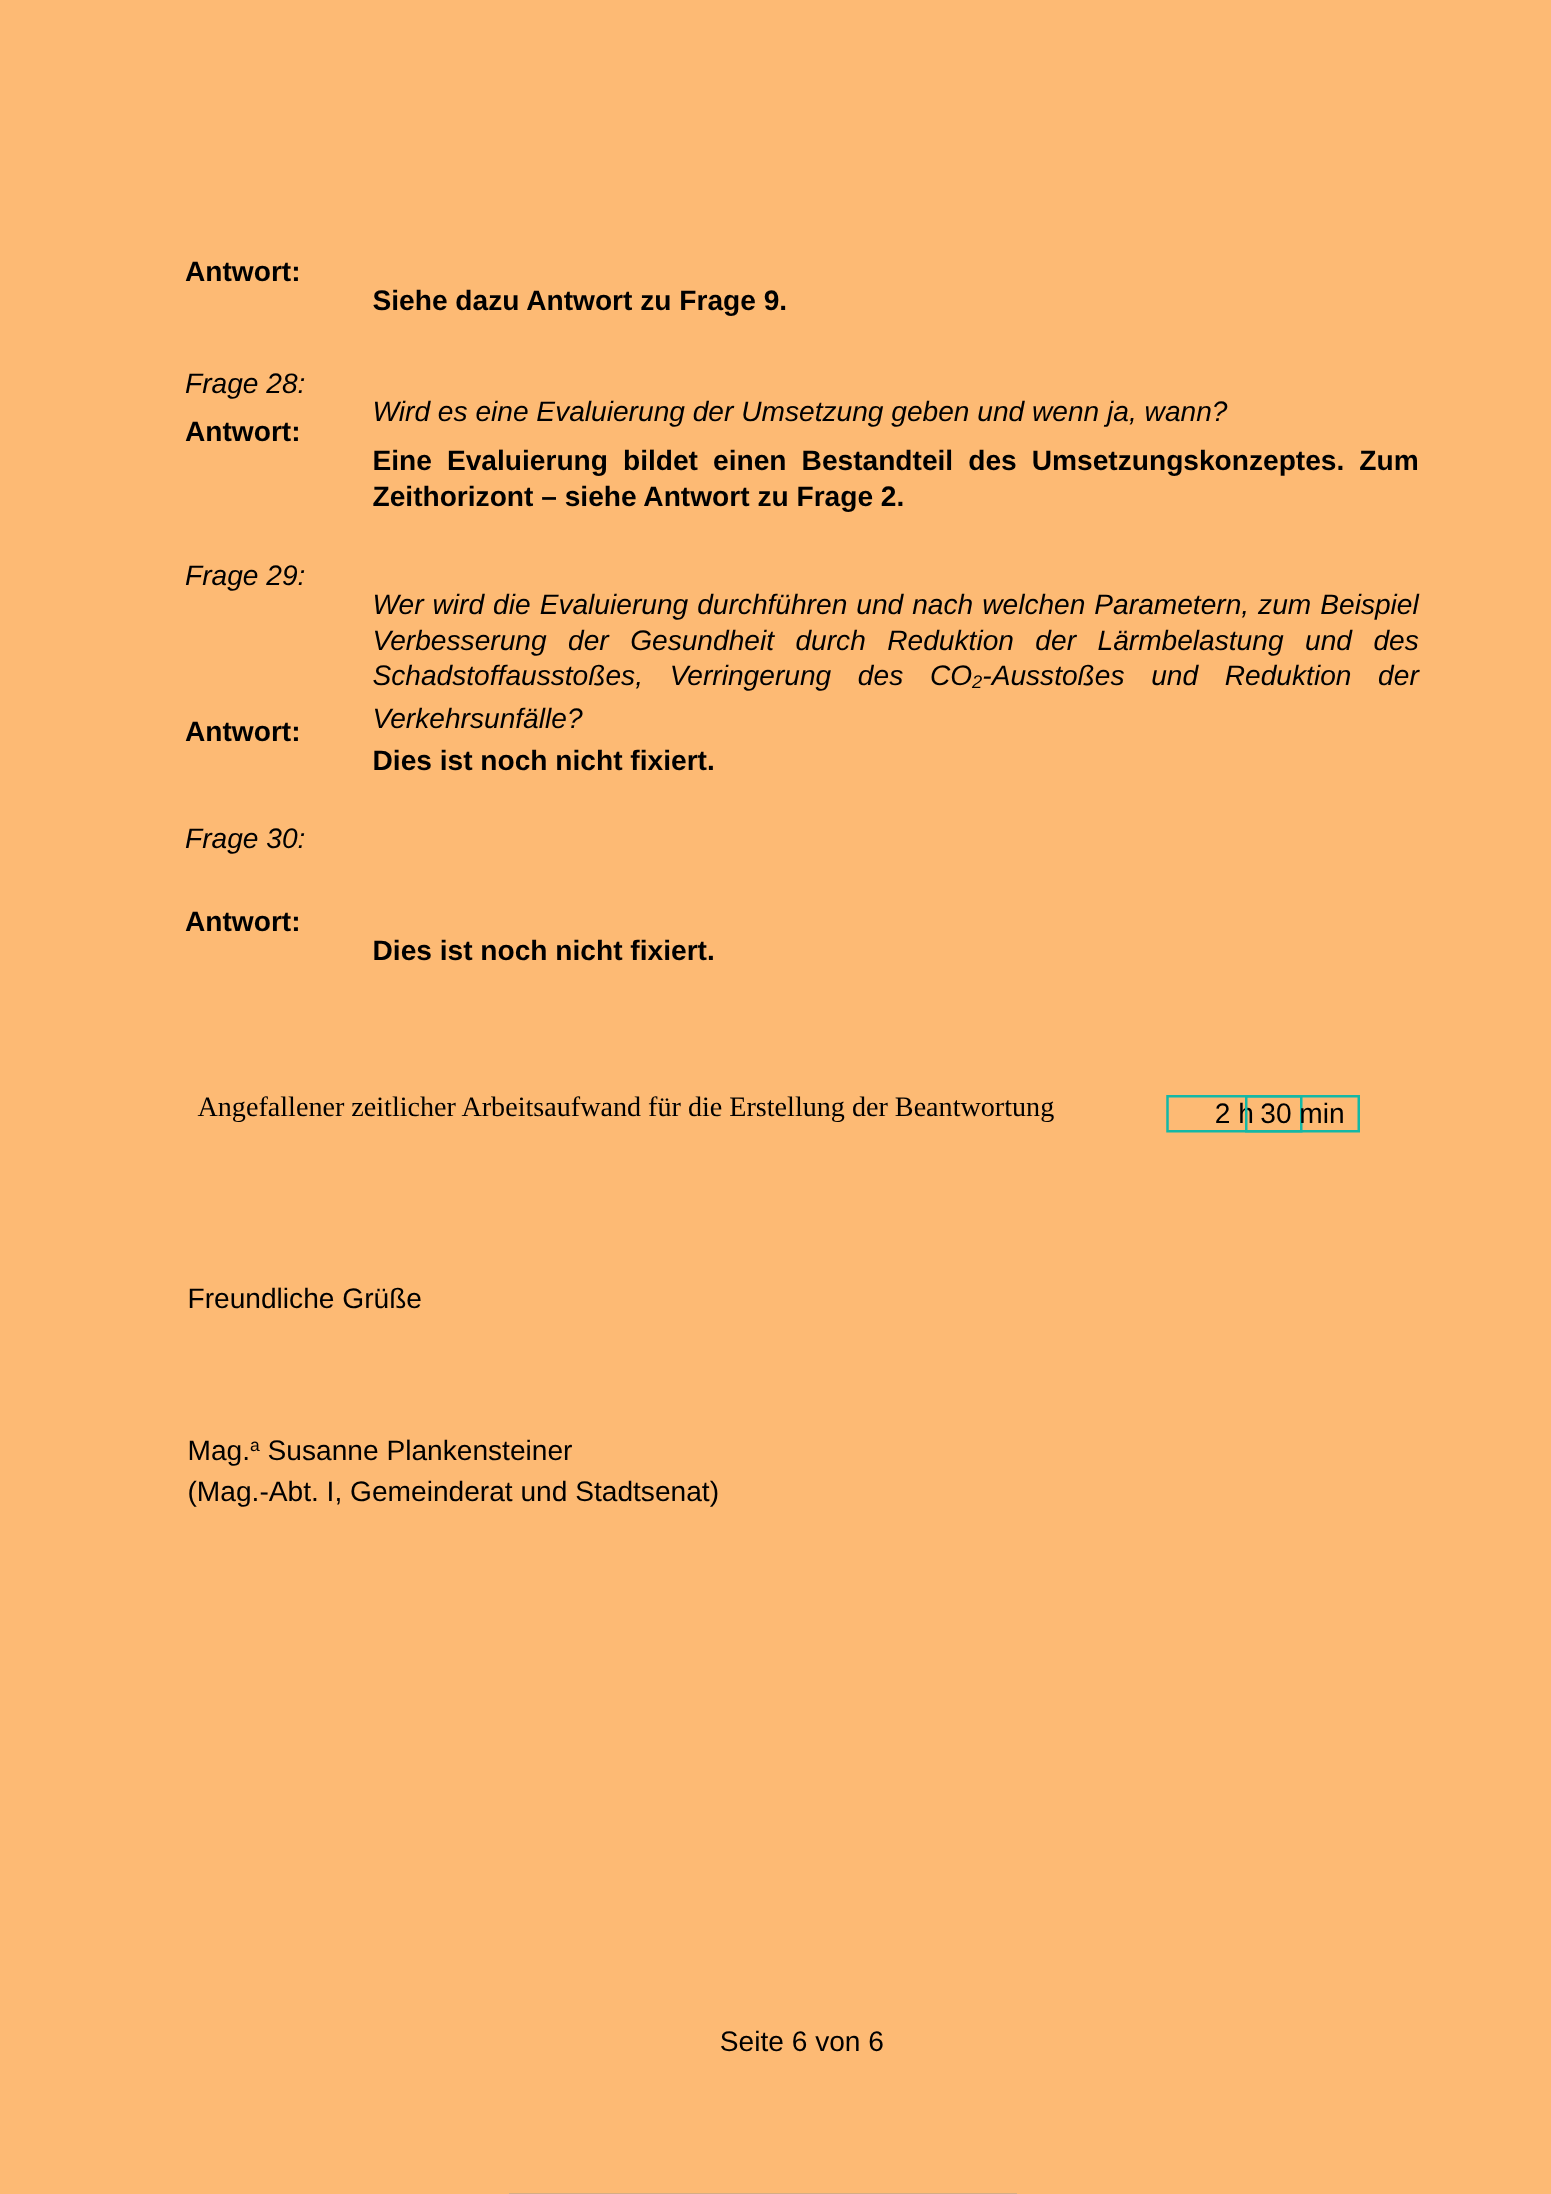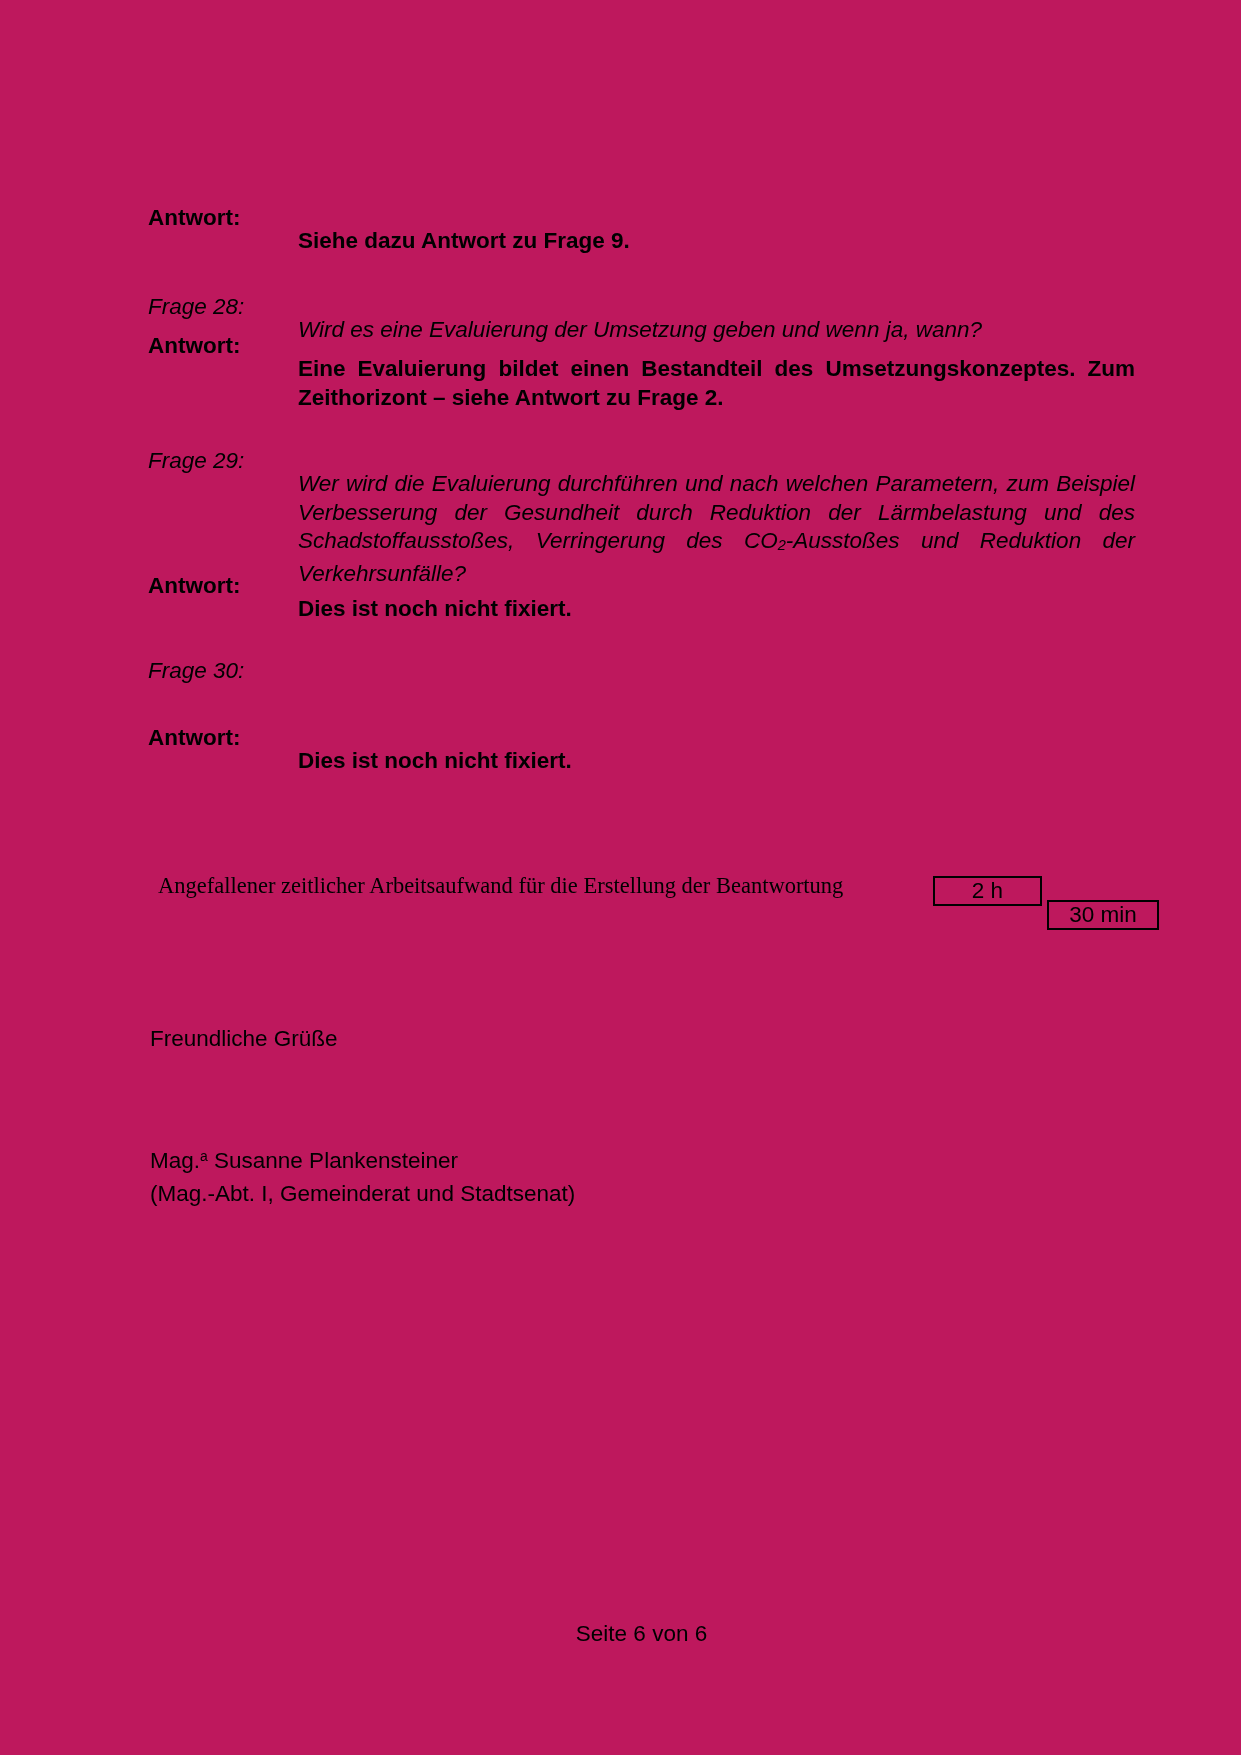--- a/index.html
+++ b/index.html
@@ -1,42 +1,42 @@
 <!DOCTYPE html>
 <html lang="de"><head>
 <meta charset="utf-8">
 <style>
   html,body{margin:0;padding:0;background:#9a9a9a;}
   .page{
     position:relative;
     width:1241px;height:1755px;
     margin:0 auto;
-    background:#be185d;
+    background:#fdba74;
     color:#000000;
     font-family:"Liberation Sans","DejaVu Sans",sans-serif;
     font-size:22.5px;
     line-height:28.5px;
     overflow:hidden;
   }
   .row{position:absolute;left:148px;right:106px;display:flex;}
   .qlabel{width:150px;flex:none;font-style:italic;}
   .alabel{width:150px;flex:none;font-weight:700;}
   .content{flex:1;text-align:justify;hyphens:auto;margin-top:23px;-webkit-hyphens:auto;}
   .qtext{font-style:italic;}
   .atext{font-weight:700;}
   .sub{font-size:0.65em;vertical-align:-0.14em;}
   .sup{font-size:0.62em;vertical-align:0.52em;}
   .effort-label{position:absolute;left:158px;top:872px;line-height:28.5px;font-family:Liberation Serif, serif;}
   .effort-box{
     position:absolute;top:876px;height:30px;
-    border:2px solid #000000;box-sizing:border-box;
+    border:2px solid #14b8a6;box-sizing:border-box;
     text-align:center;line-height:26px;
   }
   .effort-box.hours{left:933px;width:109px;}
-  .effort-box.minutes{left:1047px;width:112px;margin-top:24px;}
+  .effort-box.minutes{left:996px;width:92px;}
   .closing-line{position:absolute;left:150px;}
   .footer{position:absolute;left:148px;right:106px;top:1620px;text-align:center;}
 </style>
 </head>
 <body>
 
 <div class="page">
 
   <div class="row" style="top:204px">
     <div class="alabel">Antwort:</div>

